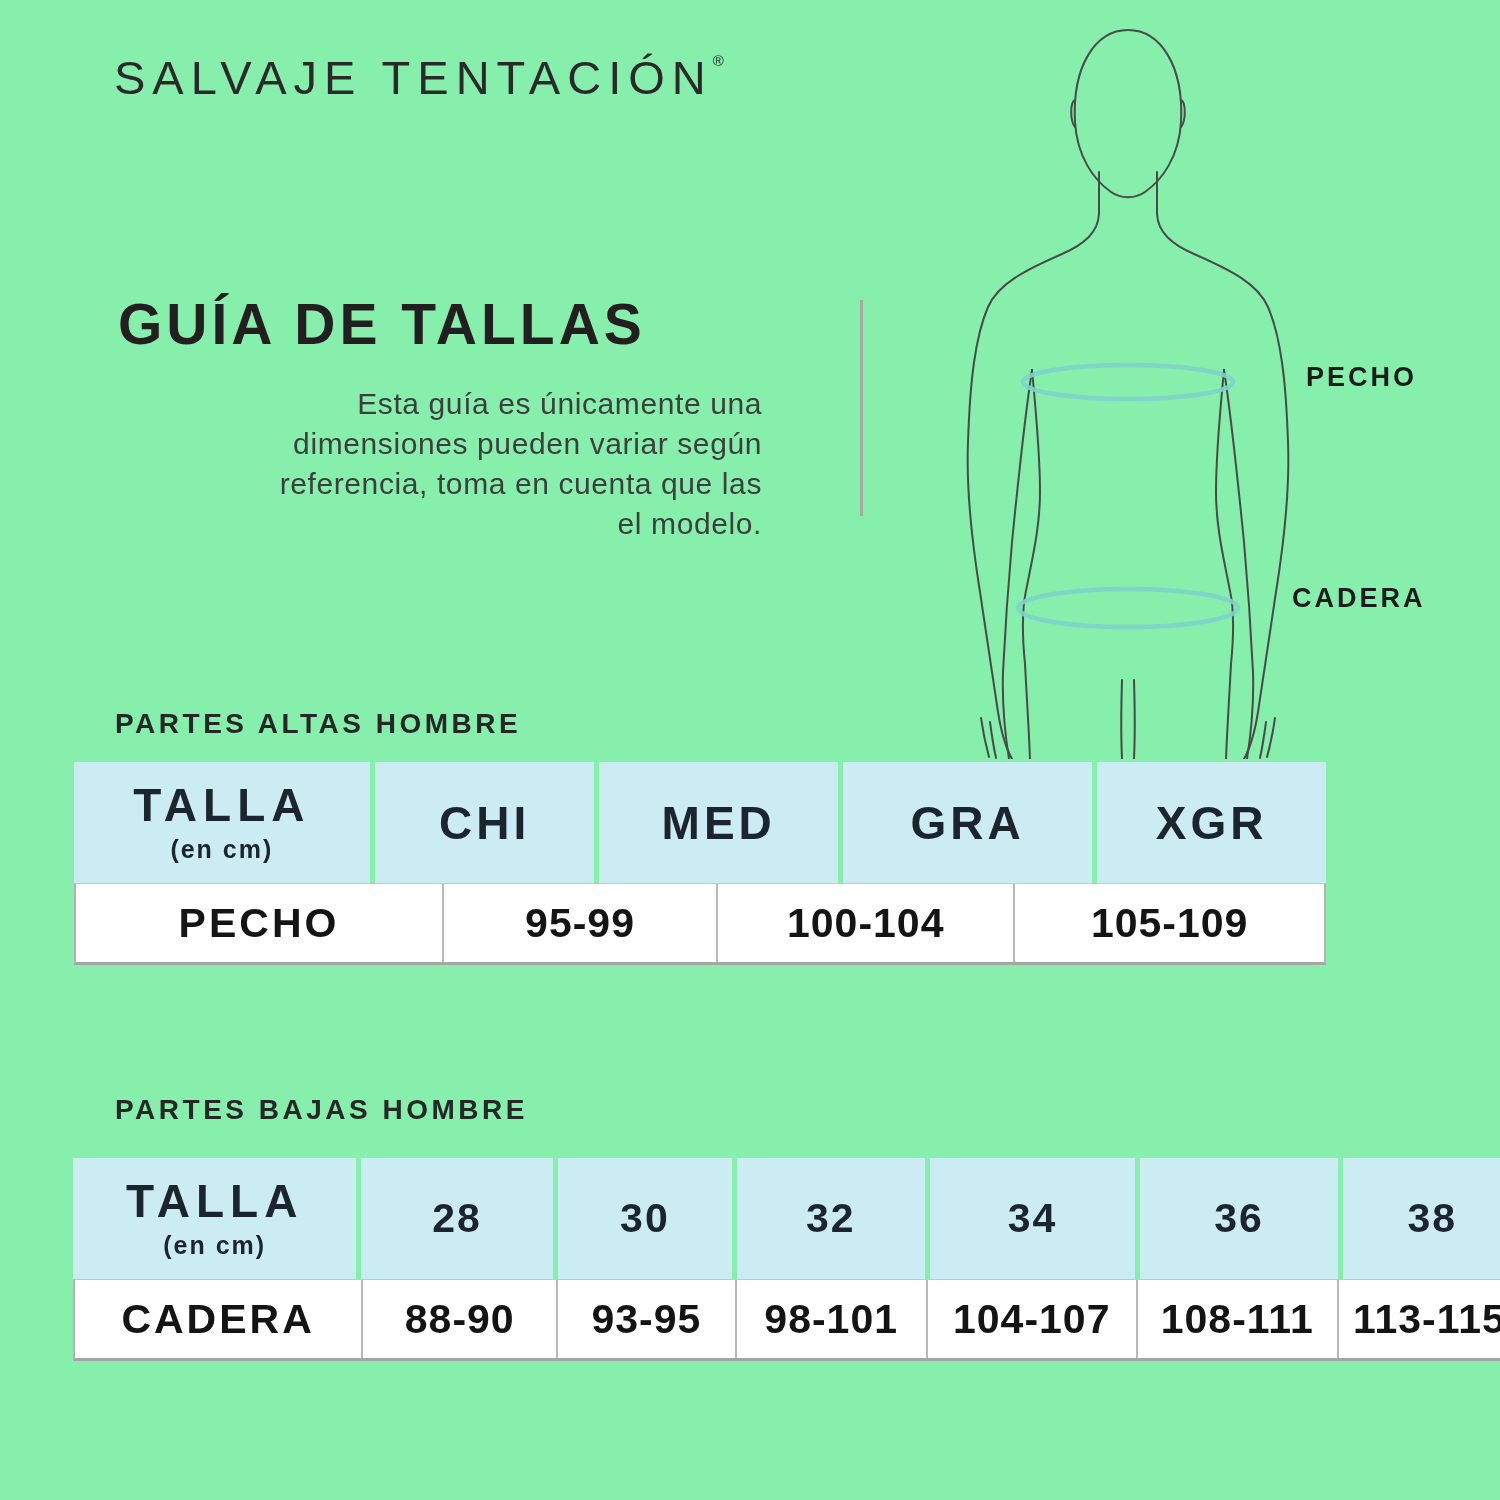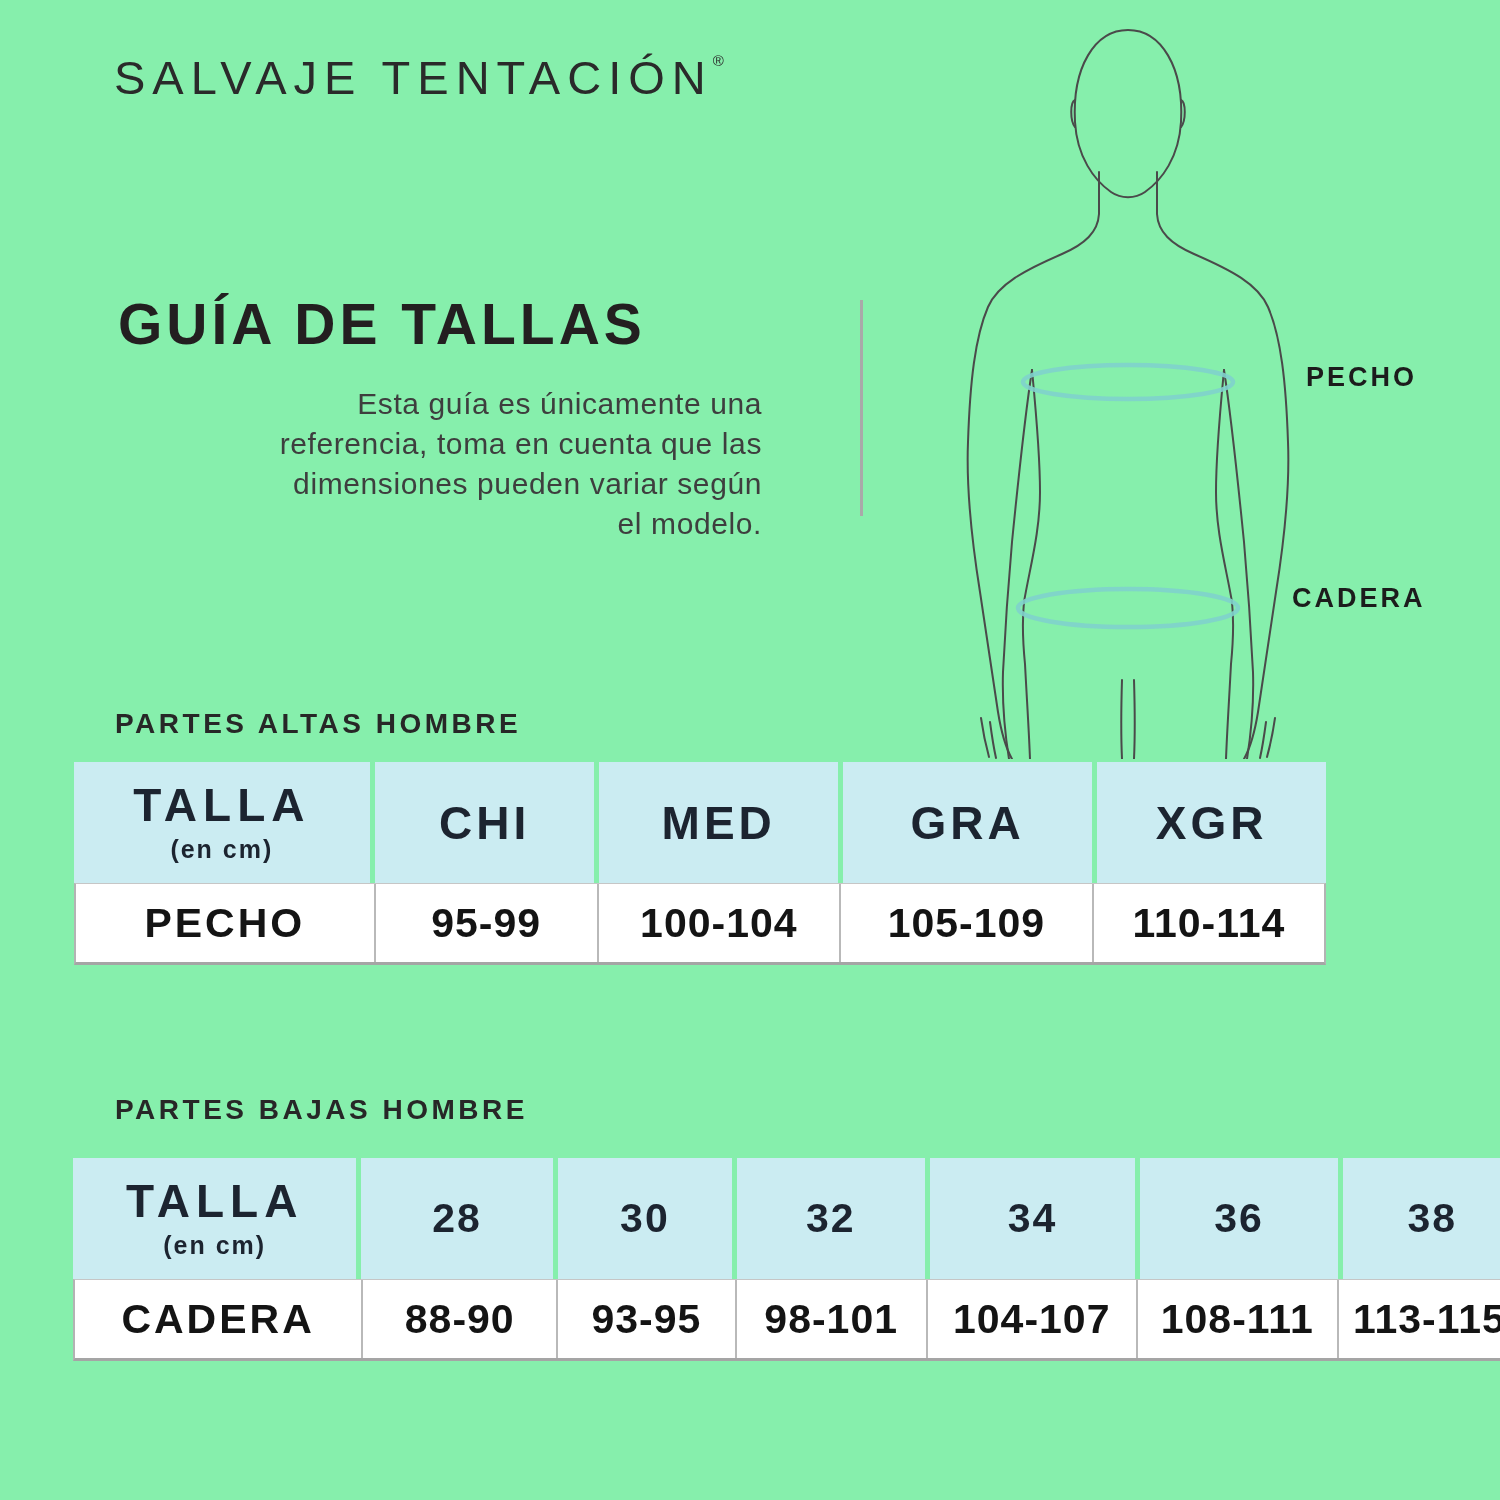--- a/index.html
+++ b/index.html
@@ -53,22 +53,22 @@
 </head>
 <body>
 
 <div class="canvas">
 
   <div class="abs brand"><span>SALVAJE TENTACIÓN</span><sup class="tm">®</sup></div>
 
   <div class="abs intro-title">GUÍA DE TALLAS</div>
   <div class="abs intro-desc">
     <div>Esta guía es únicamente una</div>
+    <div>dimensiones pueden variar según</div>
     <div>referencia, toma en cuenta que las</div>
-    <div>dimensiones pueden variar según</div>
     <div>el modelo.</div>
   </div>
   <div class="abs divider"></div>
 
   <svg class="abs figure-svg" width="360" height="737" viewBox="0 0 360 737">
     <g fill="none" stroke="#4a4a4a" stroke-width="2" stroke-linecap="round">
 
       <path d="M 125 100 C 122 45, 145 8, 178 8 C 211 8, 234 45, 231 100
                C 229 135, 212 158, 195 170 C 185 177, 171 177, 161 170
                C 144 158, 127 135, 125 100" stroke="#4a4a4a"></path>
@@ -121,21 +121,20 @@
       <div class="th th-col" style="flex:223 0 0;">CHI</div>
       <div class="th th-col" style="flex:242 0 0;">MED</div>
       <div class="th th-col" style="flex:253 0 0;">GRA</div>
       <div class="th th-col" style="flex:232 0 0;">XGR</div>
     </div>
     <div class="trow">
       <div class="td td-label" style="flex:300 0 0;">PECHO</div>
       <div class="td" style="flex:223 0 0;">95-99</div>
       <div class="td" style="flex:242 0 0;text-align:right;">100-104</div>
       <div class="td" style="flex:253 0 0;">105-109</div>
-      <div class="td" style="flex:232 0 0;">110-114</div>
     </div>
   </div>
 
   <div class="abs section-title sec2">PARTES BAJAS HOMBRE</div>
   <div class="size-table t2">
     <div class="thead">
       <div class="th" style="flex:289 0 0;">
         <div class="size-word">TALLA</div>
         <div class="size-unit">(en cm)</div>
       </div>

